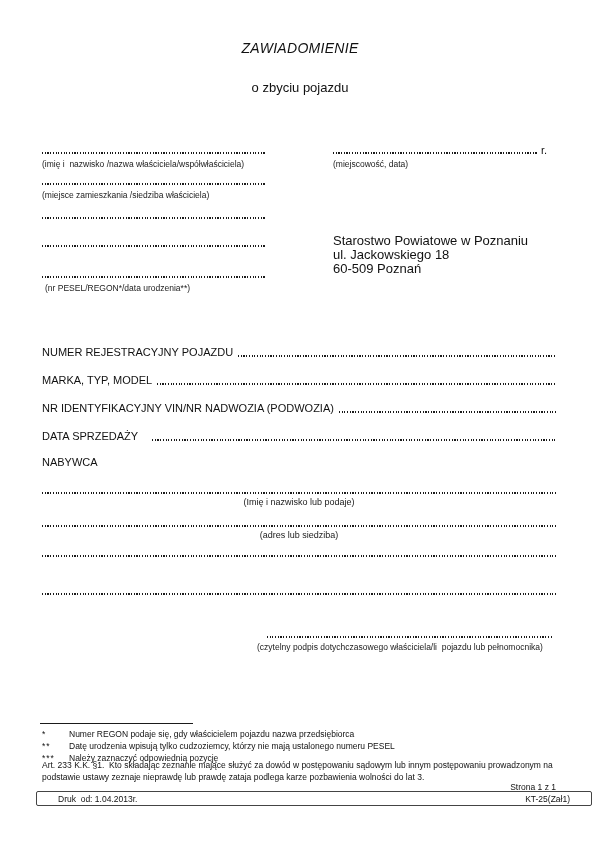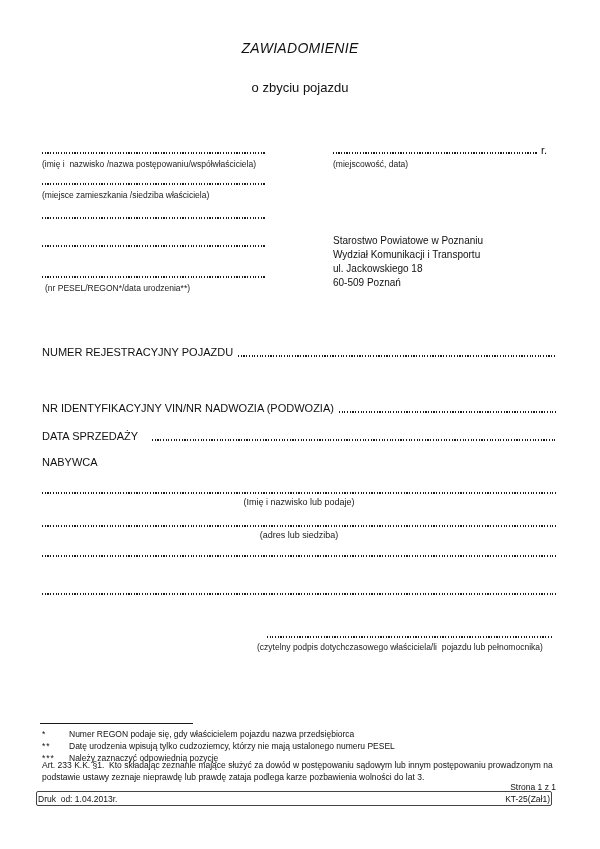--- a/index.html
+++ b/index.html
@@ -33,68 +33,71 @@
     font-size:9px;line-height:11px;text-align:center;color:#1a1a1a;
   }
   .row{display:flex;align-items:flex-end;}
   .row .fill{flex:1;margin-bottom:2px;}
   .row .suffix{font-size:11px;line-height:12px;margin-left:3px;white-space:nowrap;}
   .frow{display:flex;align-items:flex-end;height:13px;}
   .frow .flabel{font-size:11px;line-height:13px;white-space:nowrap;}
   .frow .fill{flex:1;margin-left:5px;margin-bottom:2px;}
   .frow.wide-gap .fill{margin-left:14px;}
   .plain-label{font-size:11px;line-height:13px;white-space:nowrap;}
-  .address{font-size:10px;line-height:14px;}
+  .address{font-size:13px;line-height:14px;}
   .hr{height:1px;background:#1a1a1a;}
   .fnrow{font-size:8.5px;line-height:10px;display:flex;}
   .fnrow .fnmark{display:inline-block;width:27px;flex:none;letter-spacing:1px;}
   .fnrow .fntext{white-space:pre-wrap;}
   .legal{font-size:8.5px;line-height:11.5px;white-space:pre-wrap;}
   .page-num{font-size:8.5px;line-height:10px;}
   .fbox{
     height:13px;border:1px solid #444;border-radius:2px;
     display:flex;justify-content:space-between;align-items:center;
-    padding:0 1px;font-size:8.5px;white-space:pre-wrap;
+    padding:0 21px;font-size:8.5px;white-space:pre-wrap;
   }
 </style>
 </head>
 <body>
 
 <div class="page">
 
   <div class="abs title">ZAWIADOMIENIE</div>
   <div class="abs subtitle">o zbyciu pojazdu</div>
 
   <div class="abs dotline" style="left:42px;top:152px;width:223px"></div>
-  <div class="abs small-label" style="left:42px;top:159px">(imię i  nazwisko /nazwa postępowaniu/współwłaściciela)</div>
+  <div class="abs small-label" style="left:42px;top:159px">(imię i  nazwisko /nazwa właściciela/współwłaściciela)</div>
 
   <div class="abs dotline" style="left:42px;top:183px;width:223px"></div>
   <div class="abs small-label" style="left:42px;top:190px">(miejsce zamieszkania /siedziba właściciela)</div>
 
   <div class="abs dotline" style="left:42px;top:217px;width:223px"></div>
   <div class="abs dotline" style="left:42px;top:245px;width:223px"></div>
 
   <div class="abs dotline" style="left:42px;top:276px;width:223px"></div>
   <div class="abs small-label" style="left:45px;top:283px">(nr PESEL/REGON*/data urodzenia**)</div>
 
   <div class="abs row" style="left:333px;top:144px;width:214px;height:12px">
     <div class="fill"></div>
     <span class="suffix">r.</span>
   </div>
   <div class="abs small-label" style="left:333px;top:159px">(miejscowość, data)</div>
 
   <div class="abs address" style="left:333px;top:234px">
     <div>Starostwo Powiatowe w Poznaniu</div>
-    <div>Wydział Komunikacji i Transportu</div>
     <div>ul. Jackowskiego 18</div>
     <div>60-509 Poznań</div>
   </div>
 
   <div class="abs frow" style="left:42px;top:346px;width:514px">
     <span class="flabel">NUMER REJESTRACYJNY POJAZDU</span>
+    <div class="fill"></div>
+  </div>
+  <div class="abs frow" style="left:42px;top:374px;width:514px">
+    <span class="flabel">MARKA, TYP, MODEL</span>
     <div class="fill"></div>
   </div>
   <div class="abs frow wide-gap" style="left:42px;top:430px;width:514px">
     <span class="flabel">DATA SPRZEDAŻY</span>
     <div class="fill"></div>
   </div>
   <div class="abs frow" style="left:42px;top:402px;width:514px">
     <span class="flabel">NR IDENTYFIKACYJNY VIN/NR NADWOZIA (PODWOZIA)</span>
     <div class="fill"></div>
   </div>

